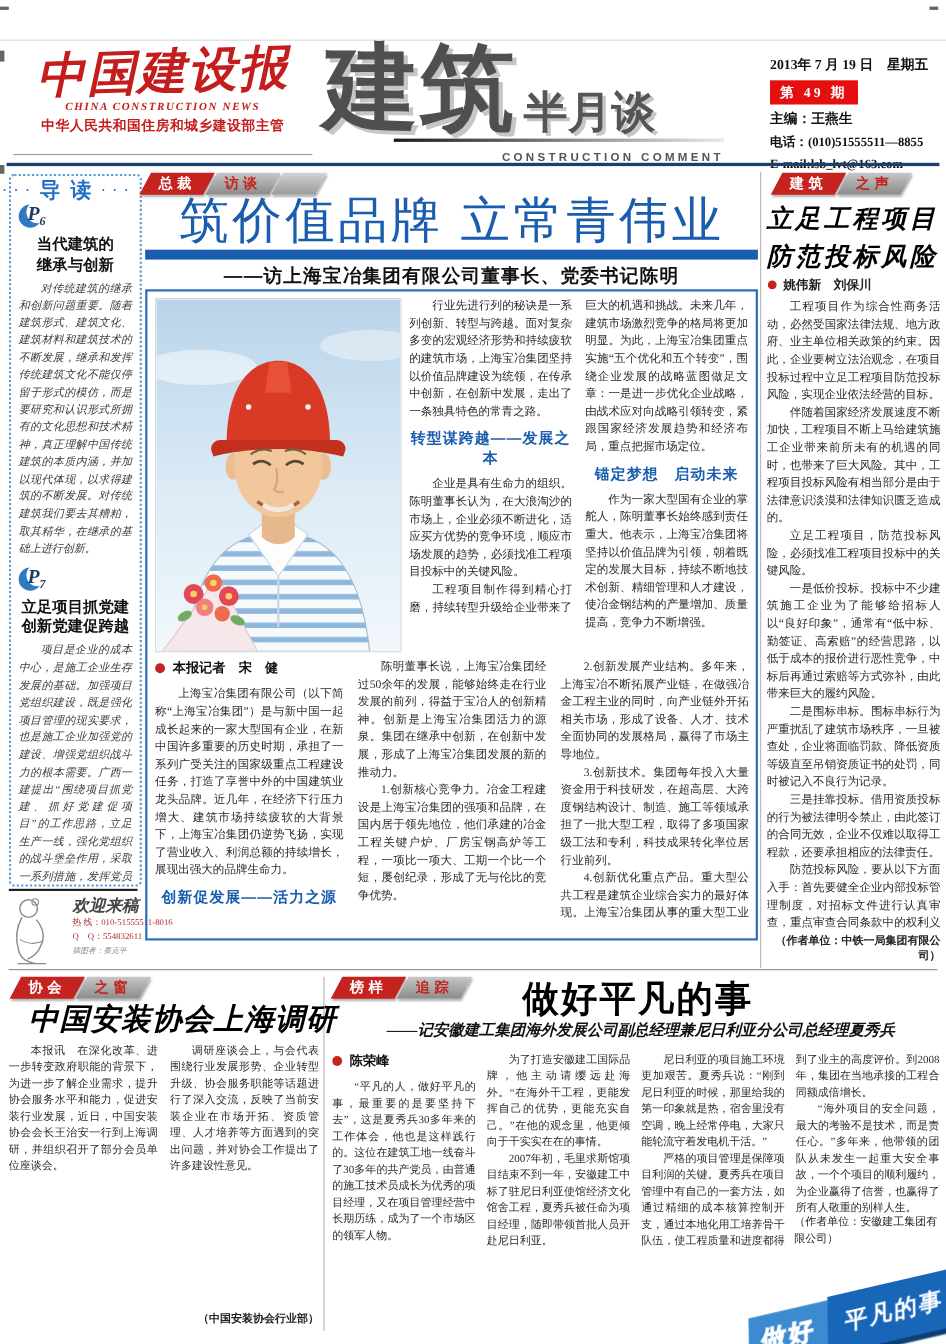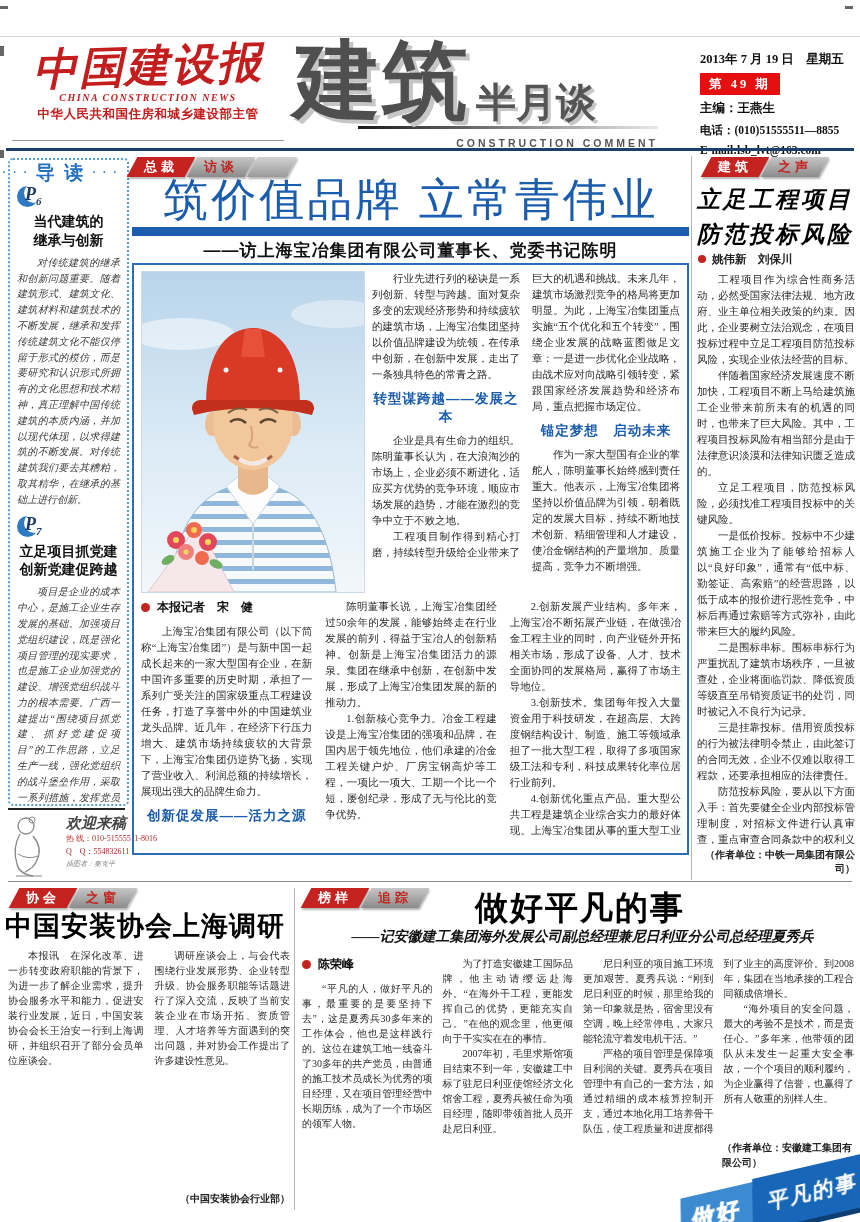--- a/index.html
+++ b/index.html
@@ -92,34 +92,34 @@
 
   
   .voice-hl{position:absolute;left:694px;top:182px;width:162px;text-align:center;font-weight:bold;font-size:23px;
             letter-spacing:3px;line-height:1.5;color:#000;font-style:italic;font-family:"DejaVu Serif",serif;}
   .voice-by{position:absolute;left:698px;top:252px;font-size:11.5px;font-weight:bold;}
   .voice-by::before{content:"";display:inline-block;width:8px;height:8px;border-radius:50%;background:#c5231f;margin-right:6px;}
   .voice-body{position:absolute;left:697px;top:272px;width:158px;height:572px;overflow:hidden;}
   .voice-note{position:absolute;left:697px;top:848px;width:158px;text-align:right;font-size:10px;font-weight:bold;}
 
   
-  .assoc-hl{position:absolute;left:4px;top:908px;width:282px;text-align:center;font-size:27px;font-weight:bold;
-            color:#000;font-family:"Liberation Sans",sans-serif;letter-spacing:1px;white-space:nowrap;}
+  .assoc-hl{position:absolute;left:25px;top:908px;width:282px;text-align:center;font-size:27px;font-weight:bold;
+            color:#000;font-family:"Liberation Sans",sans-serif;letter-spacing:1px;white-space:nowrap;font-style:italic;}
   .assoc-body{position:absolute;left:8px;top:948px;width:282px;height:240px;column-count:2;column-gap:11px;overflow:hidden;}
   .assoc-body .bp{font-size:10px;line-height:15px;}
   .assoc-note{position:absolute;left:8px;top:1192px;width:282px;text-align:right;font-size:10px;font-weight:bold;}
 
   
   .model-hl{position:absolute;left:400px;top:886px;width:360px;text-align:center;font-size:33px;font-weight:bold;
             color:#000;font-family:"Liberation Sans",sans-serif;letter-spacing:2px;white-space:nowrap;}
   .model-sub{position:absolute;left:310px;top:928px;width:545px;text-align:center;font-size:14px;font-weight:bold;
              font-style:italic;color:#111;}
   .model-body{position:absolute;left:302px;top:956px;width:552px;height:240px;column-count:4;column-gap:10px;overflow:hidden;}
   .model-body .bp{font-size:10px;line-height:15px;}
-  .model-note{position:absolute;left:722px;top:1140px;width:132px;font-size:10px;font-weight:bold;line-height:1.5;}
+  .model-note{position:absolute;left:722px;top:1104px;width:132px;font-size:10px;font-weight:normal;line-height:1.5;}
 
   
   .ribbon{position:absolute;right:-16px;bottom:-4px;transform:rotate(-13deg);display:flex;align-items:flex-end;
           filter:drop-shadow(4px 5px 0 #0e3f73);}
   .ribbon .r{transform:skewX(-12deg);font-family:"Liberation Sans",sans-serif;font-weight:bold;color:#fff;}
   .ribbon .r1{background:#3c8ad0;font-size:23px;padding:8px 12px 10px;letter-spacing:2px;
               -webkit-text-stroke:1px #fff;color:#3c8ad0;}
   .ribbon .r2{background:#1766b8;font-size:21px;padding:12px 16px 12px;letter-spacing:2px;}
 </style>
 </head>
@@ -267,21 +267,21 @@
           <circle cx="34" cy="268" r="3" fill="#f7d35d"></circle>
             <circle cx="52" cy="258" r="3" fill="#f7d35d"></circle>
           <circle cx="66" cy="270" r="3" fill="#f7d35d"></circle>
             <circle cx="44" cy="280" r="2.5" fill="#f7d35d"></circle>
         </g>
       </svg>
     </div>
     <div class="tr-region">
         <p class="bp">行业先进行列的秘诀是一系列创新、转型与跨越。面对复杂多变的宏观经济形势和持续疲软的建筑市场，上海宝冶集团坚持以价值品牌建设为统领，在传承中创新，在创新中发展，走出了一条独具特色的常青之路。</p>
         <div class="bh">转型谋跨越——发展之本</div>
-        <p class="bp">企业是具有生命力的组织。陈明董事长认为，在大浪淘沙的市场上，企业必须不断进化，适应买方优势的竞争环境，顺应市场发展的趋势，才能在激烈的竞争中立于不败之地。</p>
+        <p class="bp">企业是具有生命力的组织。陈明董事长认为，在大浪淘沙的市场上，企业必须不断进化，适应买方优势的竞争环境，顺应市场发展的趋势，必须找准工程项目投标中的关键风险。</p>
         <p class="bp">工程项目制作得到精心打磨，持续转型升级给企业带来了巨大的机遇和挑战。未来几年，建筑市场激烈竞争的格局将更加明显。为此，上海宝冶集团重点实施“五个优化和五个转变”，围绕企业发展的战略蓝图做足文章：一是进一步优化企业战略，由战术应对向战略引领转变，紧跟国家经济发展趋势和经济布局，重点把握市场定位。</p>
         <div class="bh">锚定梦想　启动未来</div>
         <p class="bp">作为一家大型国有企业的掌舵人，陈明董事长始终感到责任重大。他表示，上海宝冶集团将坚持以价值品牌为引领，朝着既定的发展大目标，持续不断地技术创新、精细管理和人才建设，使冶金钢结构的产量增加、质量提高，竞争力不断增强。</p>
       </div>
     <div class="bm-region">
         <p class="bby">本报记者　宋　健</p>
         <p class="bp">上海宝冶集团有限公司（以下简称“上海宝冶集团”）是与新中国一起成长起来的一家大型国有企业，在新中国许多重要的历史时期，承担了一系列广受关注的国家级重点工程建设任务，打造了享誉中外的中国建筑业龙头品牌。近几年，在经济下行压力增大、建筑市场持续疲软的大背景下，上海宝冶集团仍逆势飞扬，实现了营业收入、利润总额的持续增长，展现出强大的品牌生命力。</p>
         <div class="bh">创新促发展——活力之源</div>
         <p class="bp">陈明董事长说，上海宝冶集团经过50余年的发展，能够始终走在行业发展的前列，得益于宝冶人的创新精神。创新是上海宝冶集团活力的源泉。集团在继承中创新，在创新中发展，形成了上海宝冶集团发展的新的推动力。</p>
         <p class="bp">1.创新核心竞争力。冶金工程建设是上海宝冶集团的强项和品牌，在国内居于领先地位，他们承建的冶金工程关键户炉、厂房宝钢高炉等工程，一项比一项大、工期一个比一个短，屡创纪录，形成了无与伦比的竞争优势。</p>

